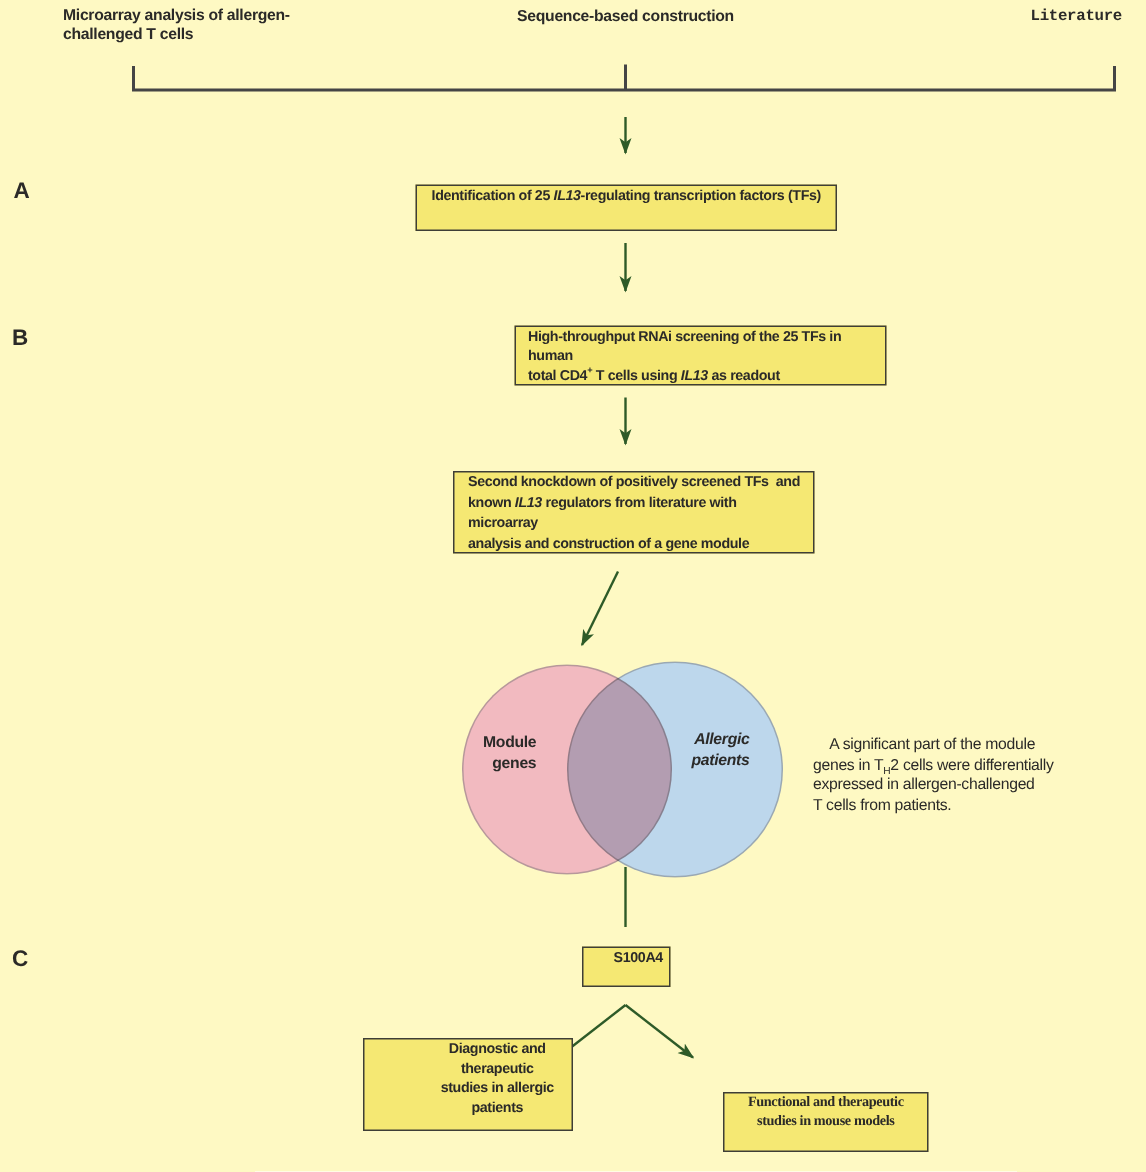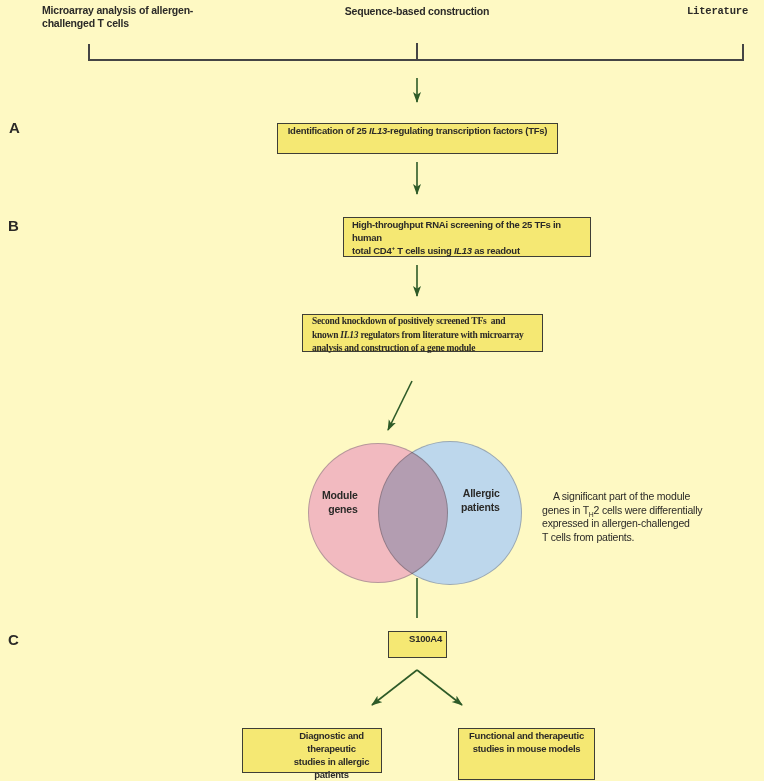--- a/index.html
+++ b/index.html
@@ -93,43 +93,43 @@
   <div class="panel-label" style="left:8px;top:631px;">C</div>
 
   <div class="ybox centered" style="left:277px;top:123px;width:281px;height:31px;padding:0 5px;">
     <span class="ybox-text">Identification of 25 <span style="font-style: italic;">IL13</span>-regulating transcription factors (TFs)</span>
   </div>
 
   <div class="ybox" style="left:295px;top:217px;width:248px;height:40px;padding:0 6px 0 8px;margin-left:48px;">
     <span class="ybox-text">High-throughput RNAi screening of the 25 TFs in human<br>total CD4<sup>+</sup> T cells using <span style="font-style: italic;">IL13</span> as readout</span>
   </div>
 
-  <div class="ybox" style="left:302px;top:314px;width:241px;height:38px;padding:0 6px 0 9px;line-height:13.5px;font-family:Liberation Serif, serif;">
+  <div class="ybox" style="left:302px;top:314px;width:241px;height:55px;padding:0 6px 0 9px;line-height:13.5px;">
     <span class="ybox-text">Second knockdown of positively screened TFs  and<br>known <span style="font-style: italic;">IL13</span> regulators from literature with microarray<br>analysis and construction of a gene module</span>
   </div>
 
   <div class="venn-wrap">
     <div class="venn-circle pink"></div>
     <div class="venn-circle blue"></div>
   </div>
   <div class="venn-label" style="left:322px;top:489px;">
     <span>Module<br>genes</span>
   </div>
-  <div class="venn-label" style="left:461px;top:487px;">
+  <div class="venn-label" style="left:461px;top:487px;font-style:italic;">
     <span>Allergic<br>patients</span>
   </div>
 
   <div class="annotation">
     <span>A significant part of the module<br>genes in T<sub>H</sub>2 cells were differentially<br>expressed in allergen-challenged<br>T cells from patients.</span>
   </div>
 
   <div class="ybox centered" style="left:388px;top:631px;width:59px;height:27px;padding-left:16px;">
     <span class="ybox-text">S100A4</span>
   </div>
 
-  <div class="ybox centered" style="left:242px;top:728px;width:140px;height:45px;padding-left:39px;">
+  <div class="ybox centered" style="left:242px;top:692px;width:140px;height:62px;padding-left:39px;">
     <span class="ybox-text">Diagnostic and therapeutic<br>studies in allergic patients</span>
   </div>
-  <div class="ybox centered" style="left:458px;top:728px;width:137px;height:52px;">
+  <div class="ybox centered" style="left:482px;top:728px;width:137px;height:40px;font-family:Liberation Serif, serif;">
     <span class="ybox-text">Functional and therapeutic<br>studies in mouse models</span>
   </div>
 
 </div>
 
 </body></html>

